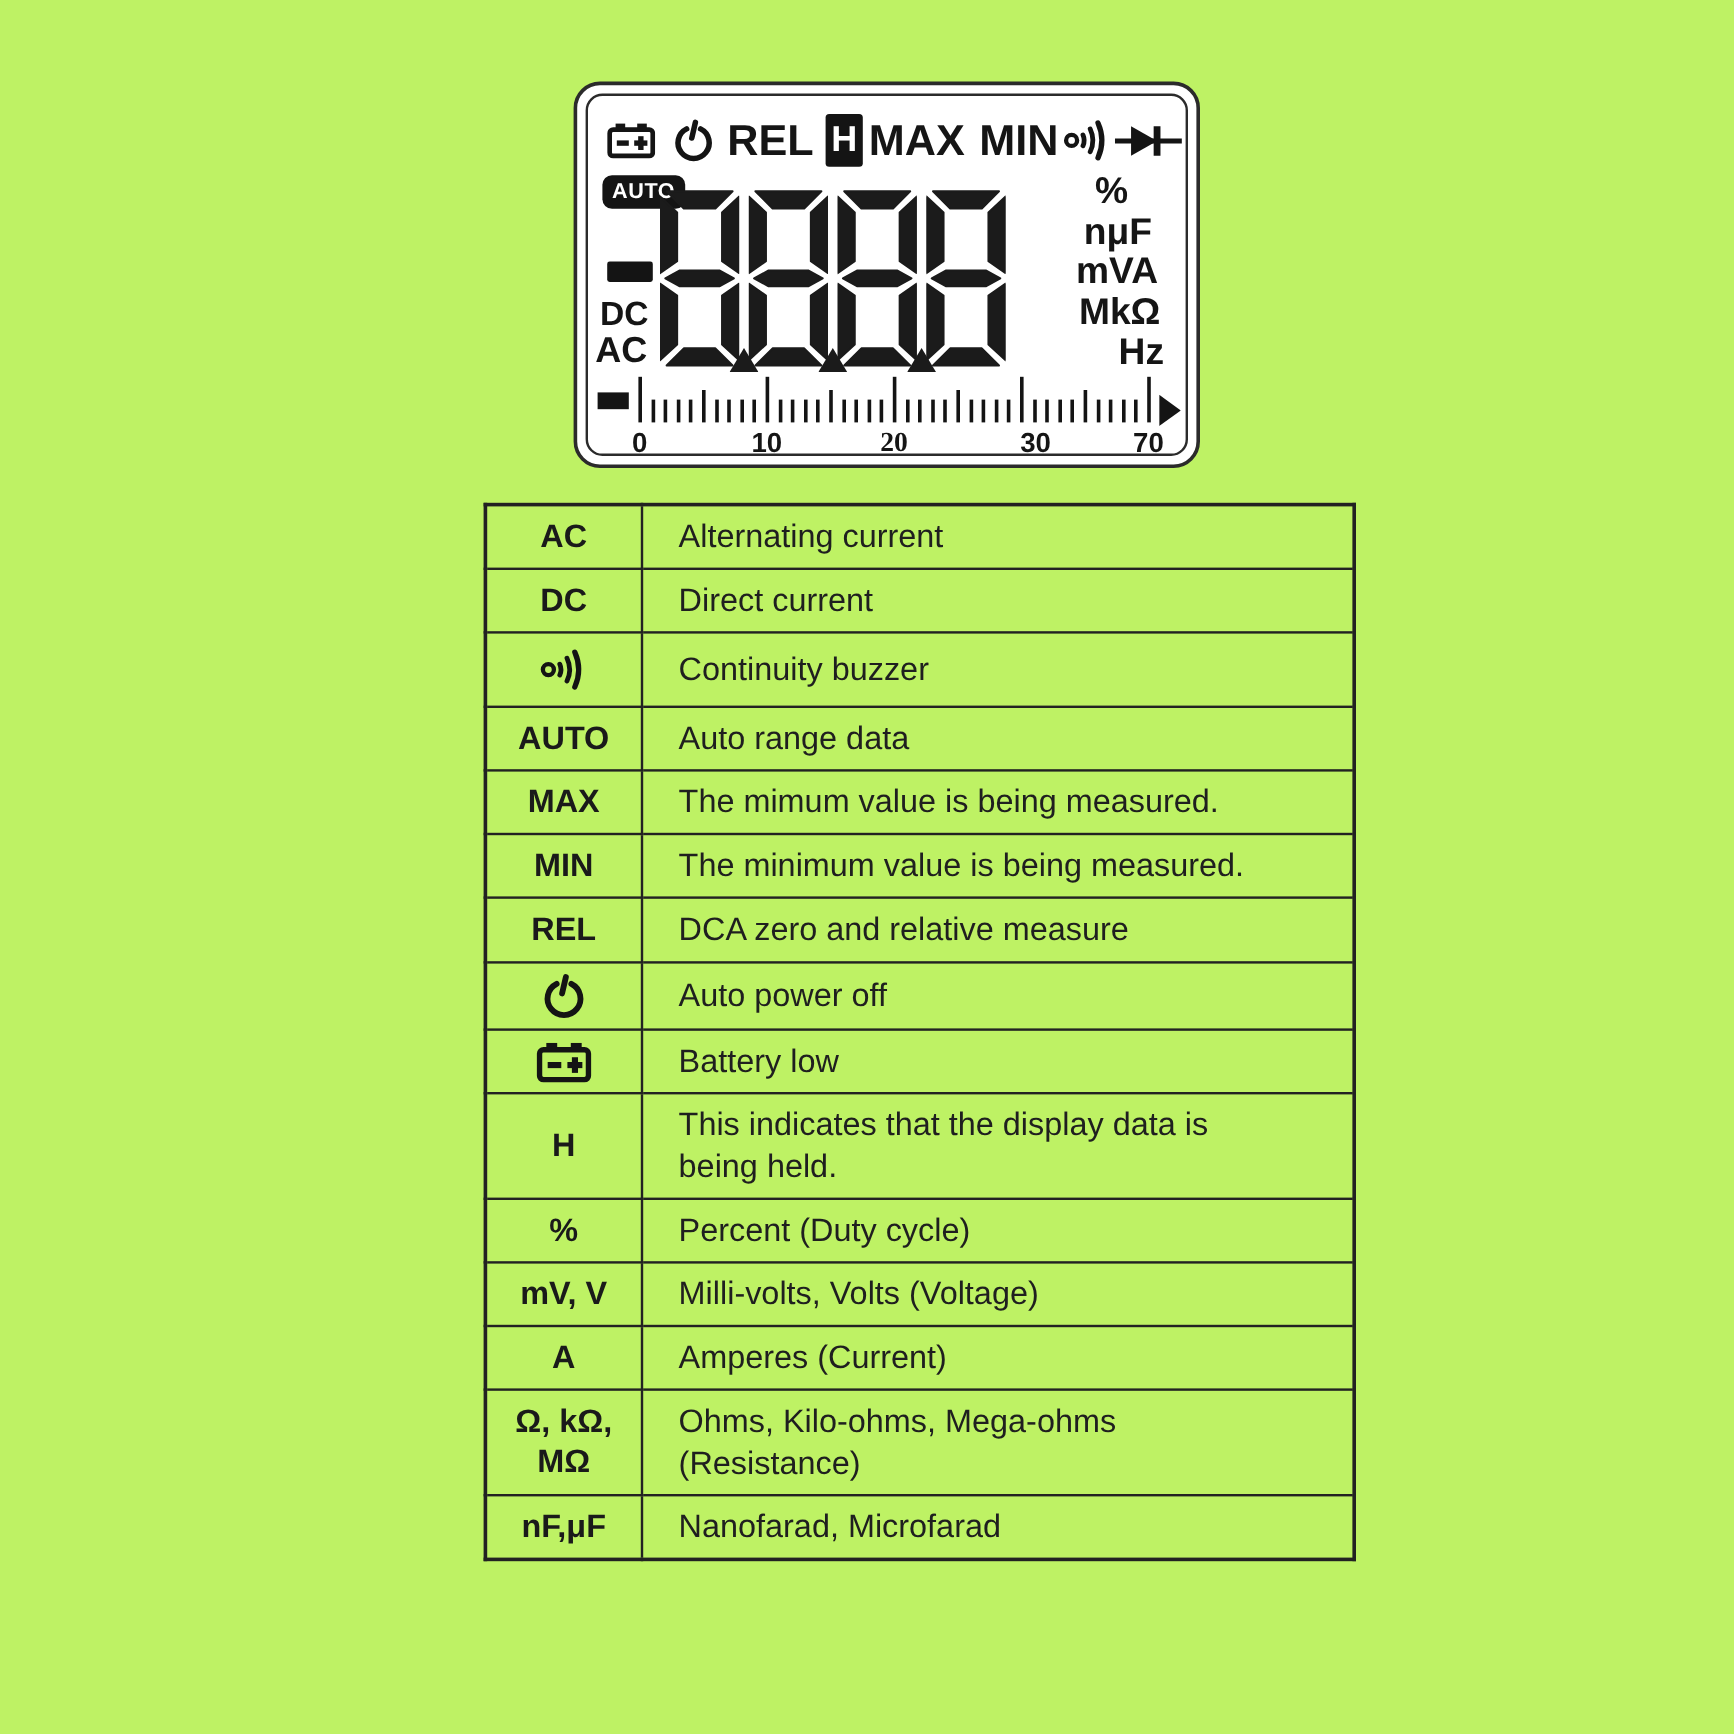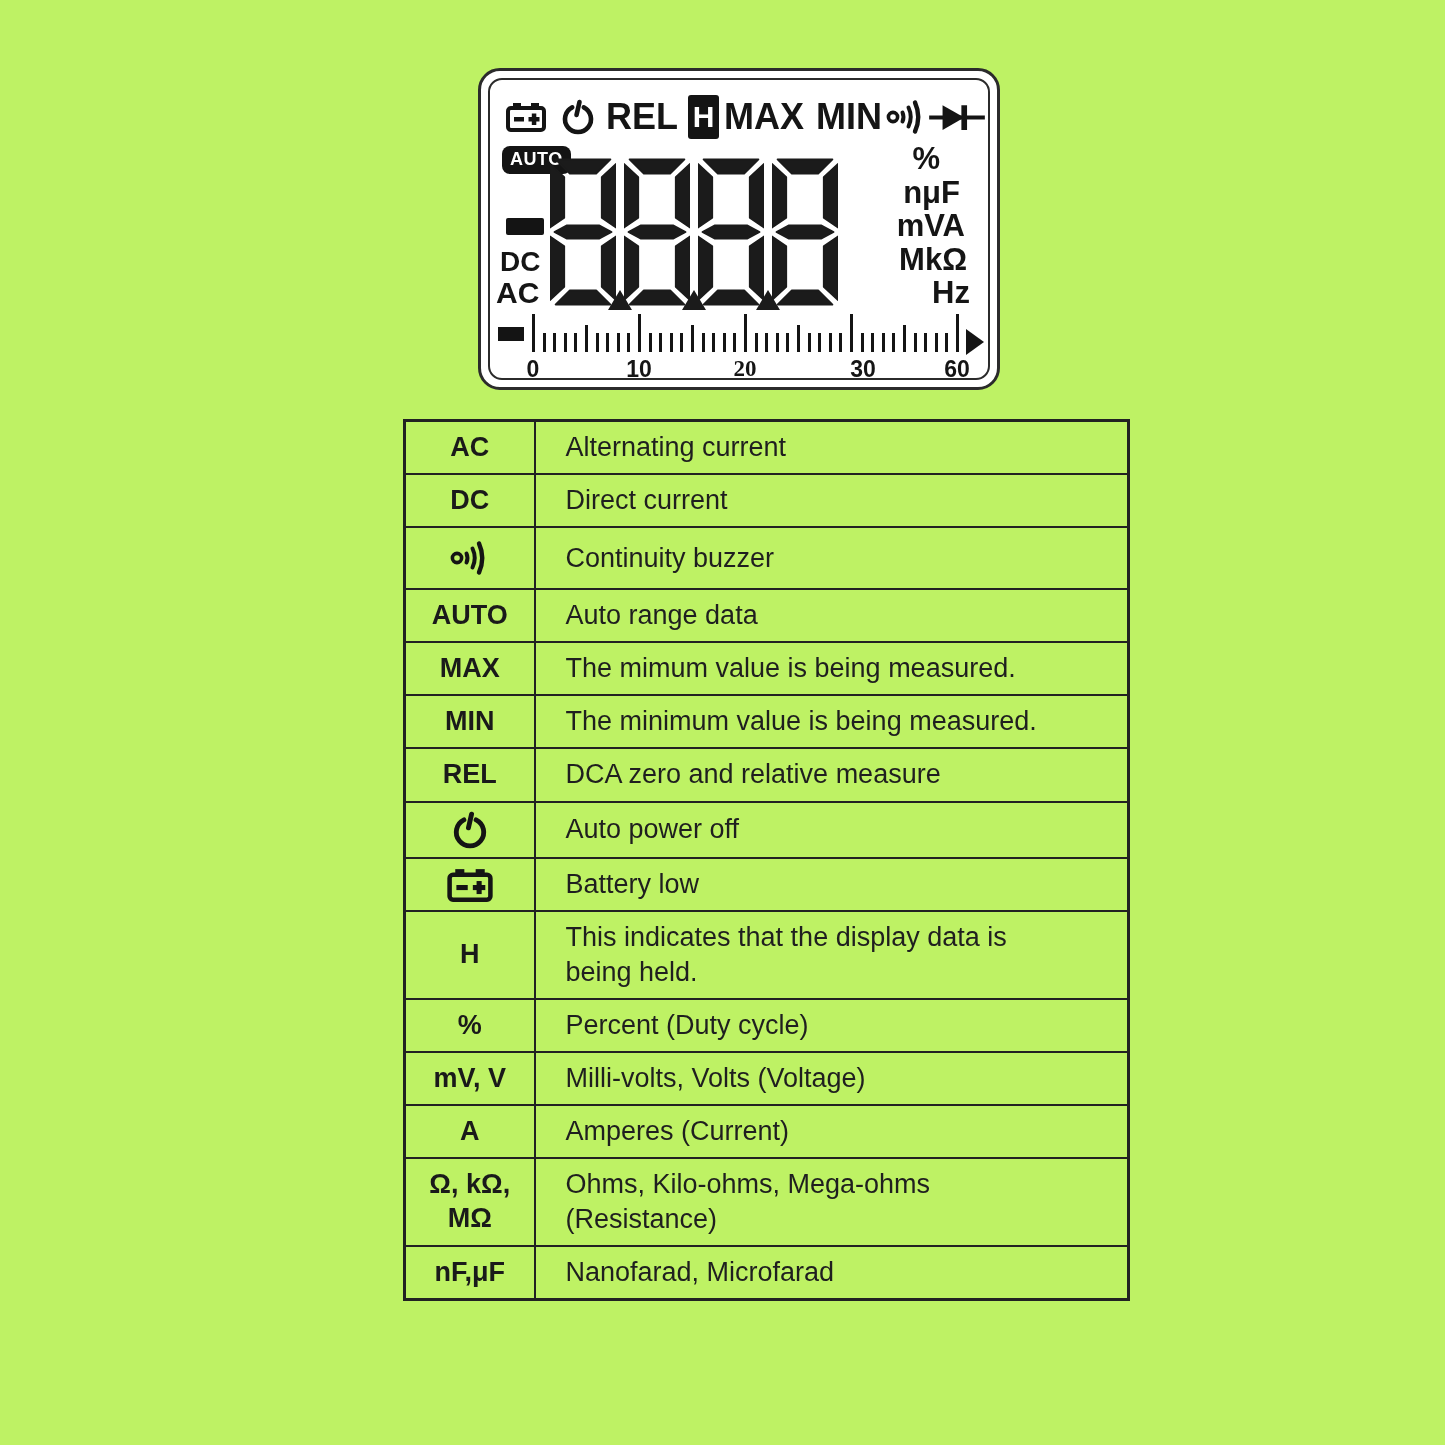--- a/index.html
+++ b/index.html
@@ -232,21 +232,21 @@
           <div class="tick major" style="left: 424px;"></div>
         </div>
       <svg class="bargraph-arrow" width="18" height="26" viewBox="0 0 18 26">
         <polygon points="0,0 0,26 18,13" fill="#141414"></polygon>
       </svg>
       <div class="bargraph-labels">
         <span class="bg-label bg-l0">0</span>
         <span class="bg-label bg-l1">10</span>
         <span class="bg-label bg-l2">20</span>
         <span class="bg-label bg-l3">30</span>
-        <span class="bg-label bg-l4">60</span>
+        <span class="bg-label bg-l4">70</span>
       </div>
 
     </div>
   </div>
 
   <table class="sym-table">
     <tbody>
       <tr>
         <td class="sym">AC</td>
         <td class="desc">Alternating current</td>

